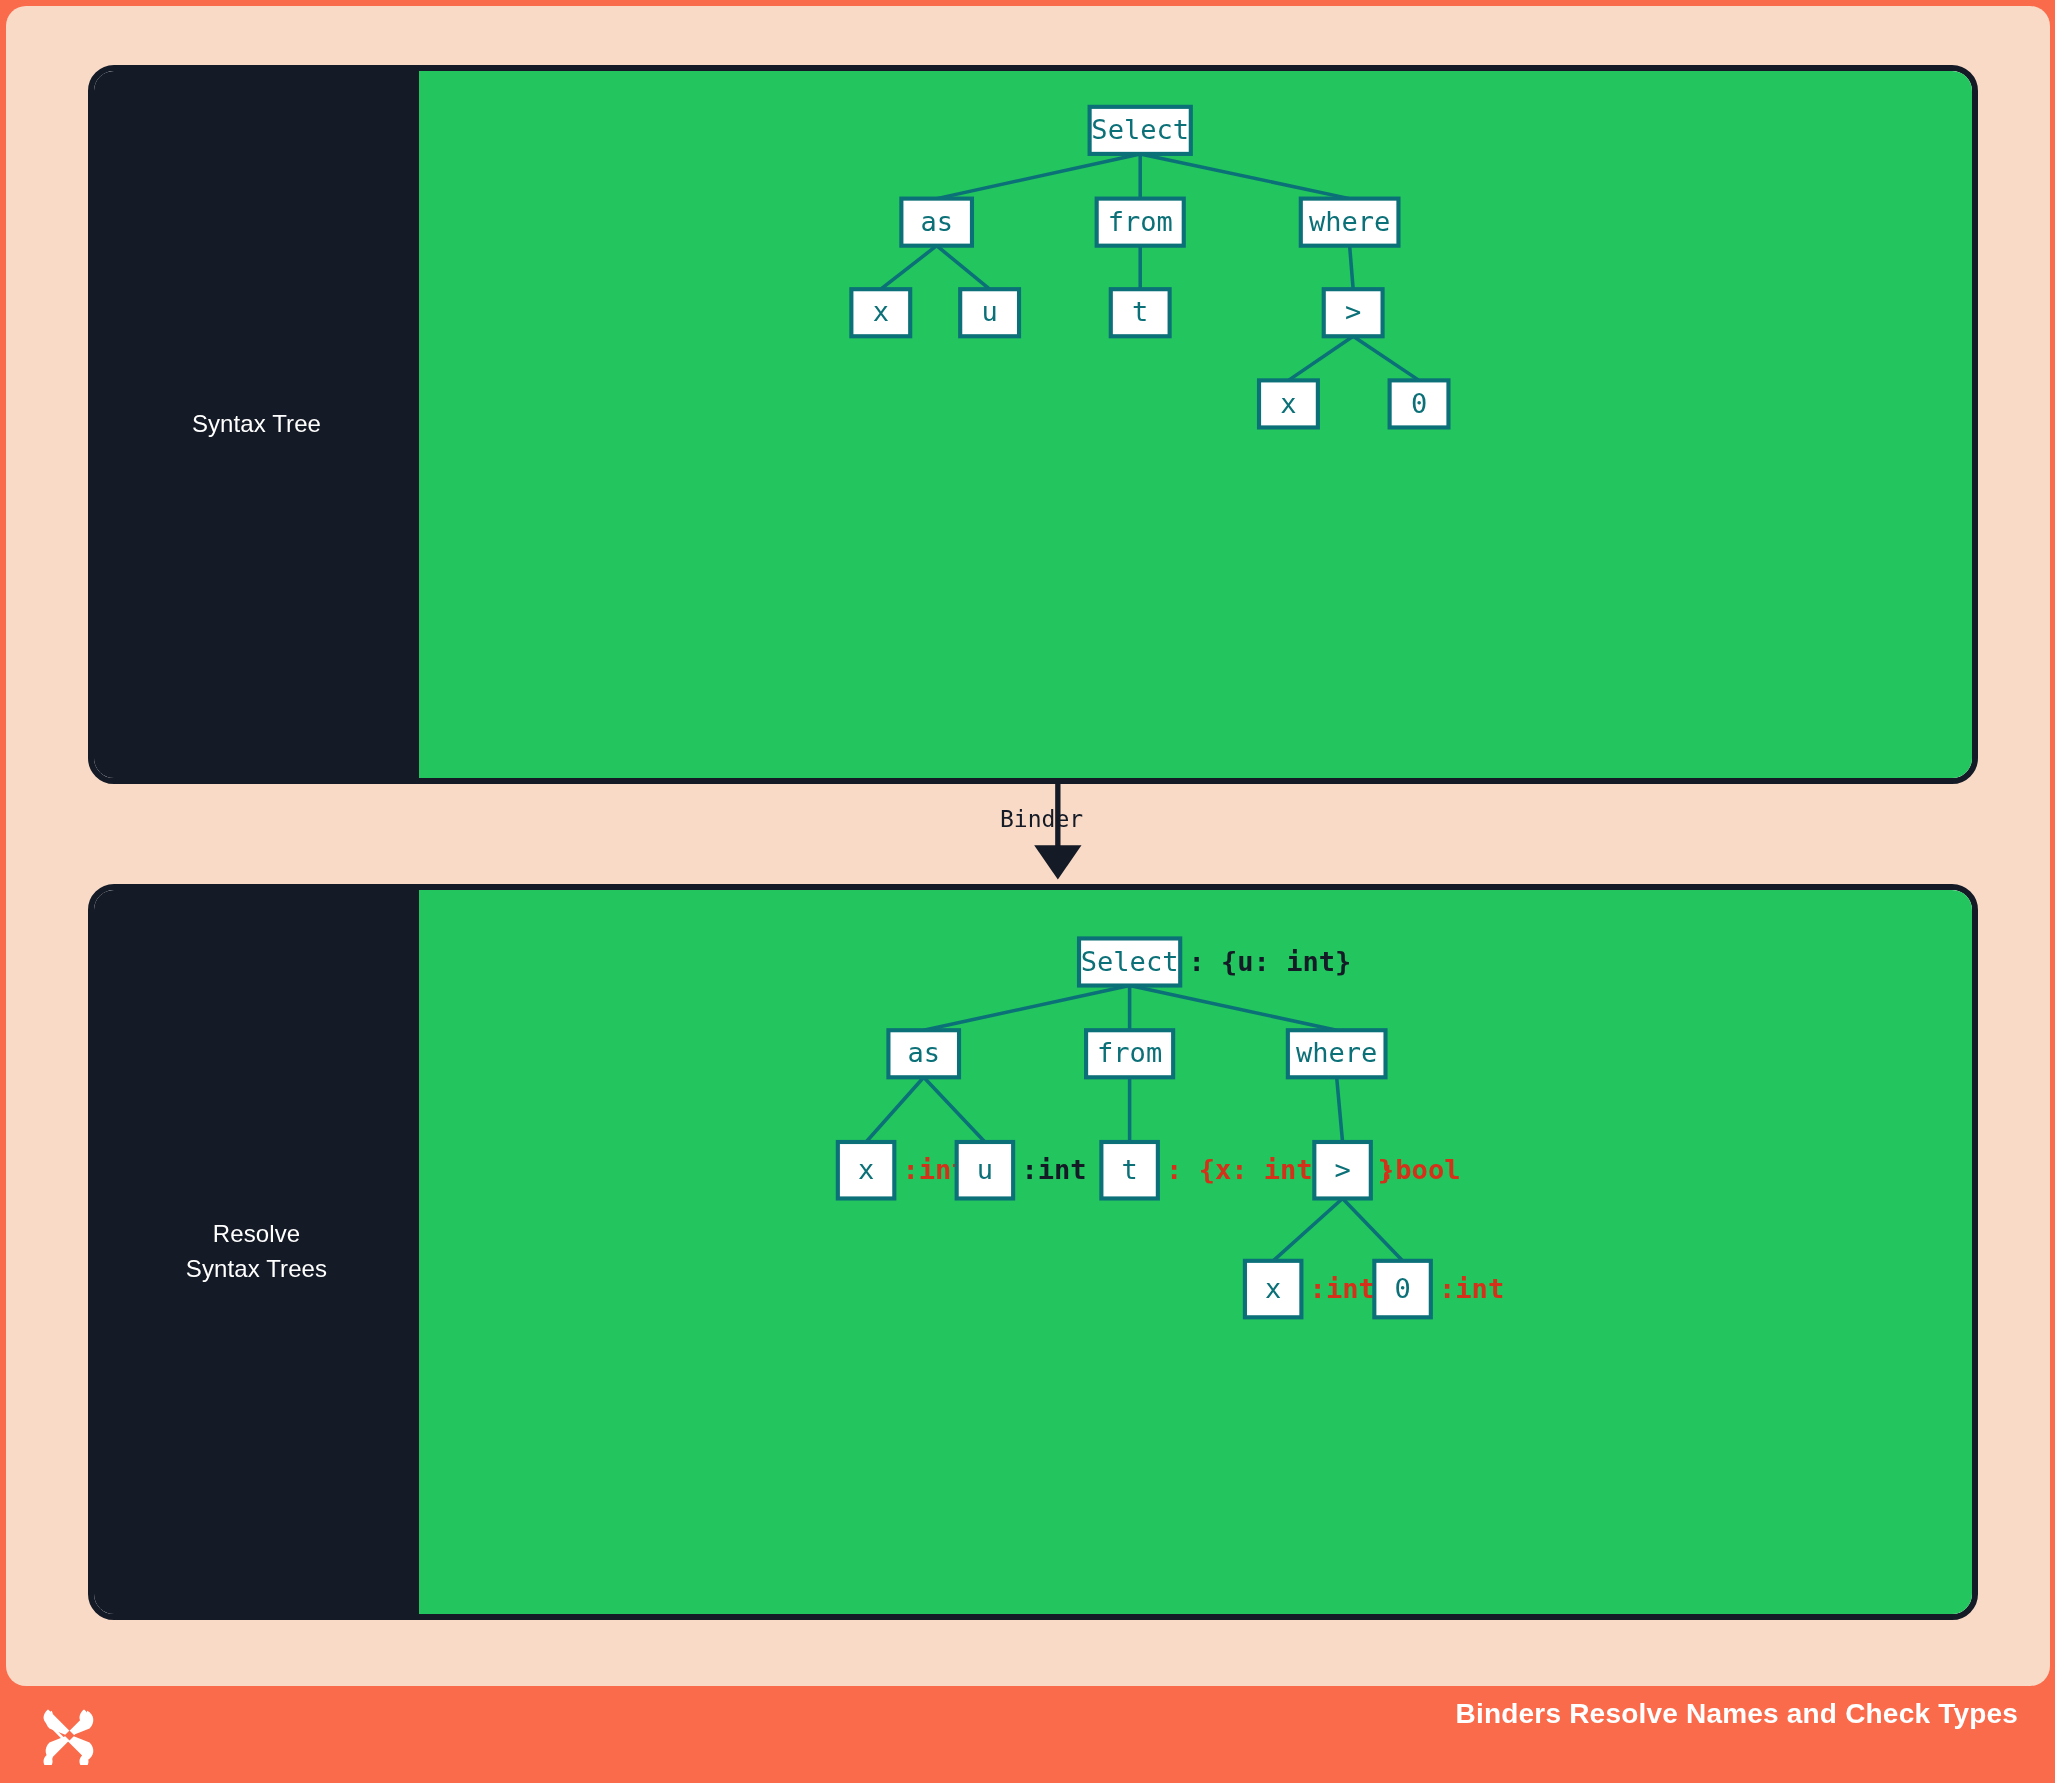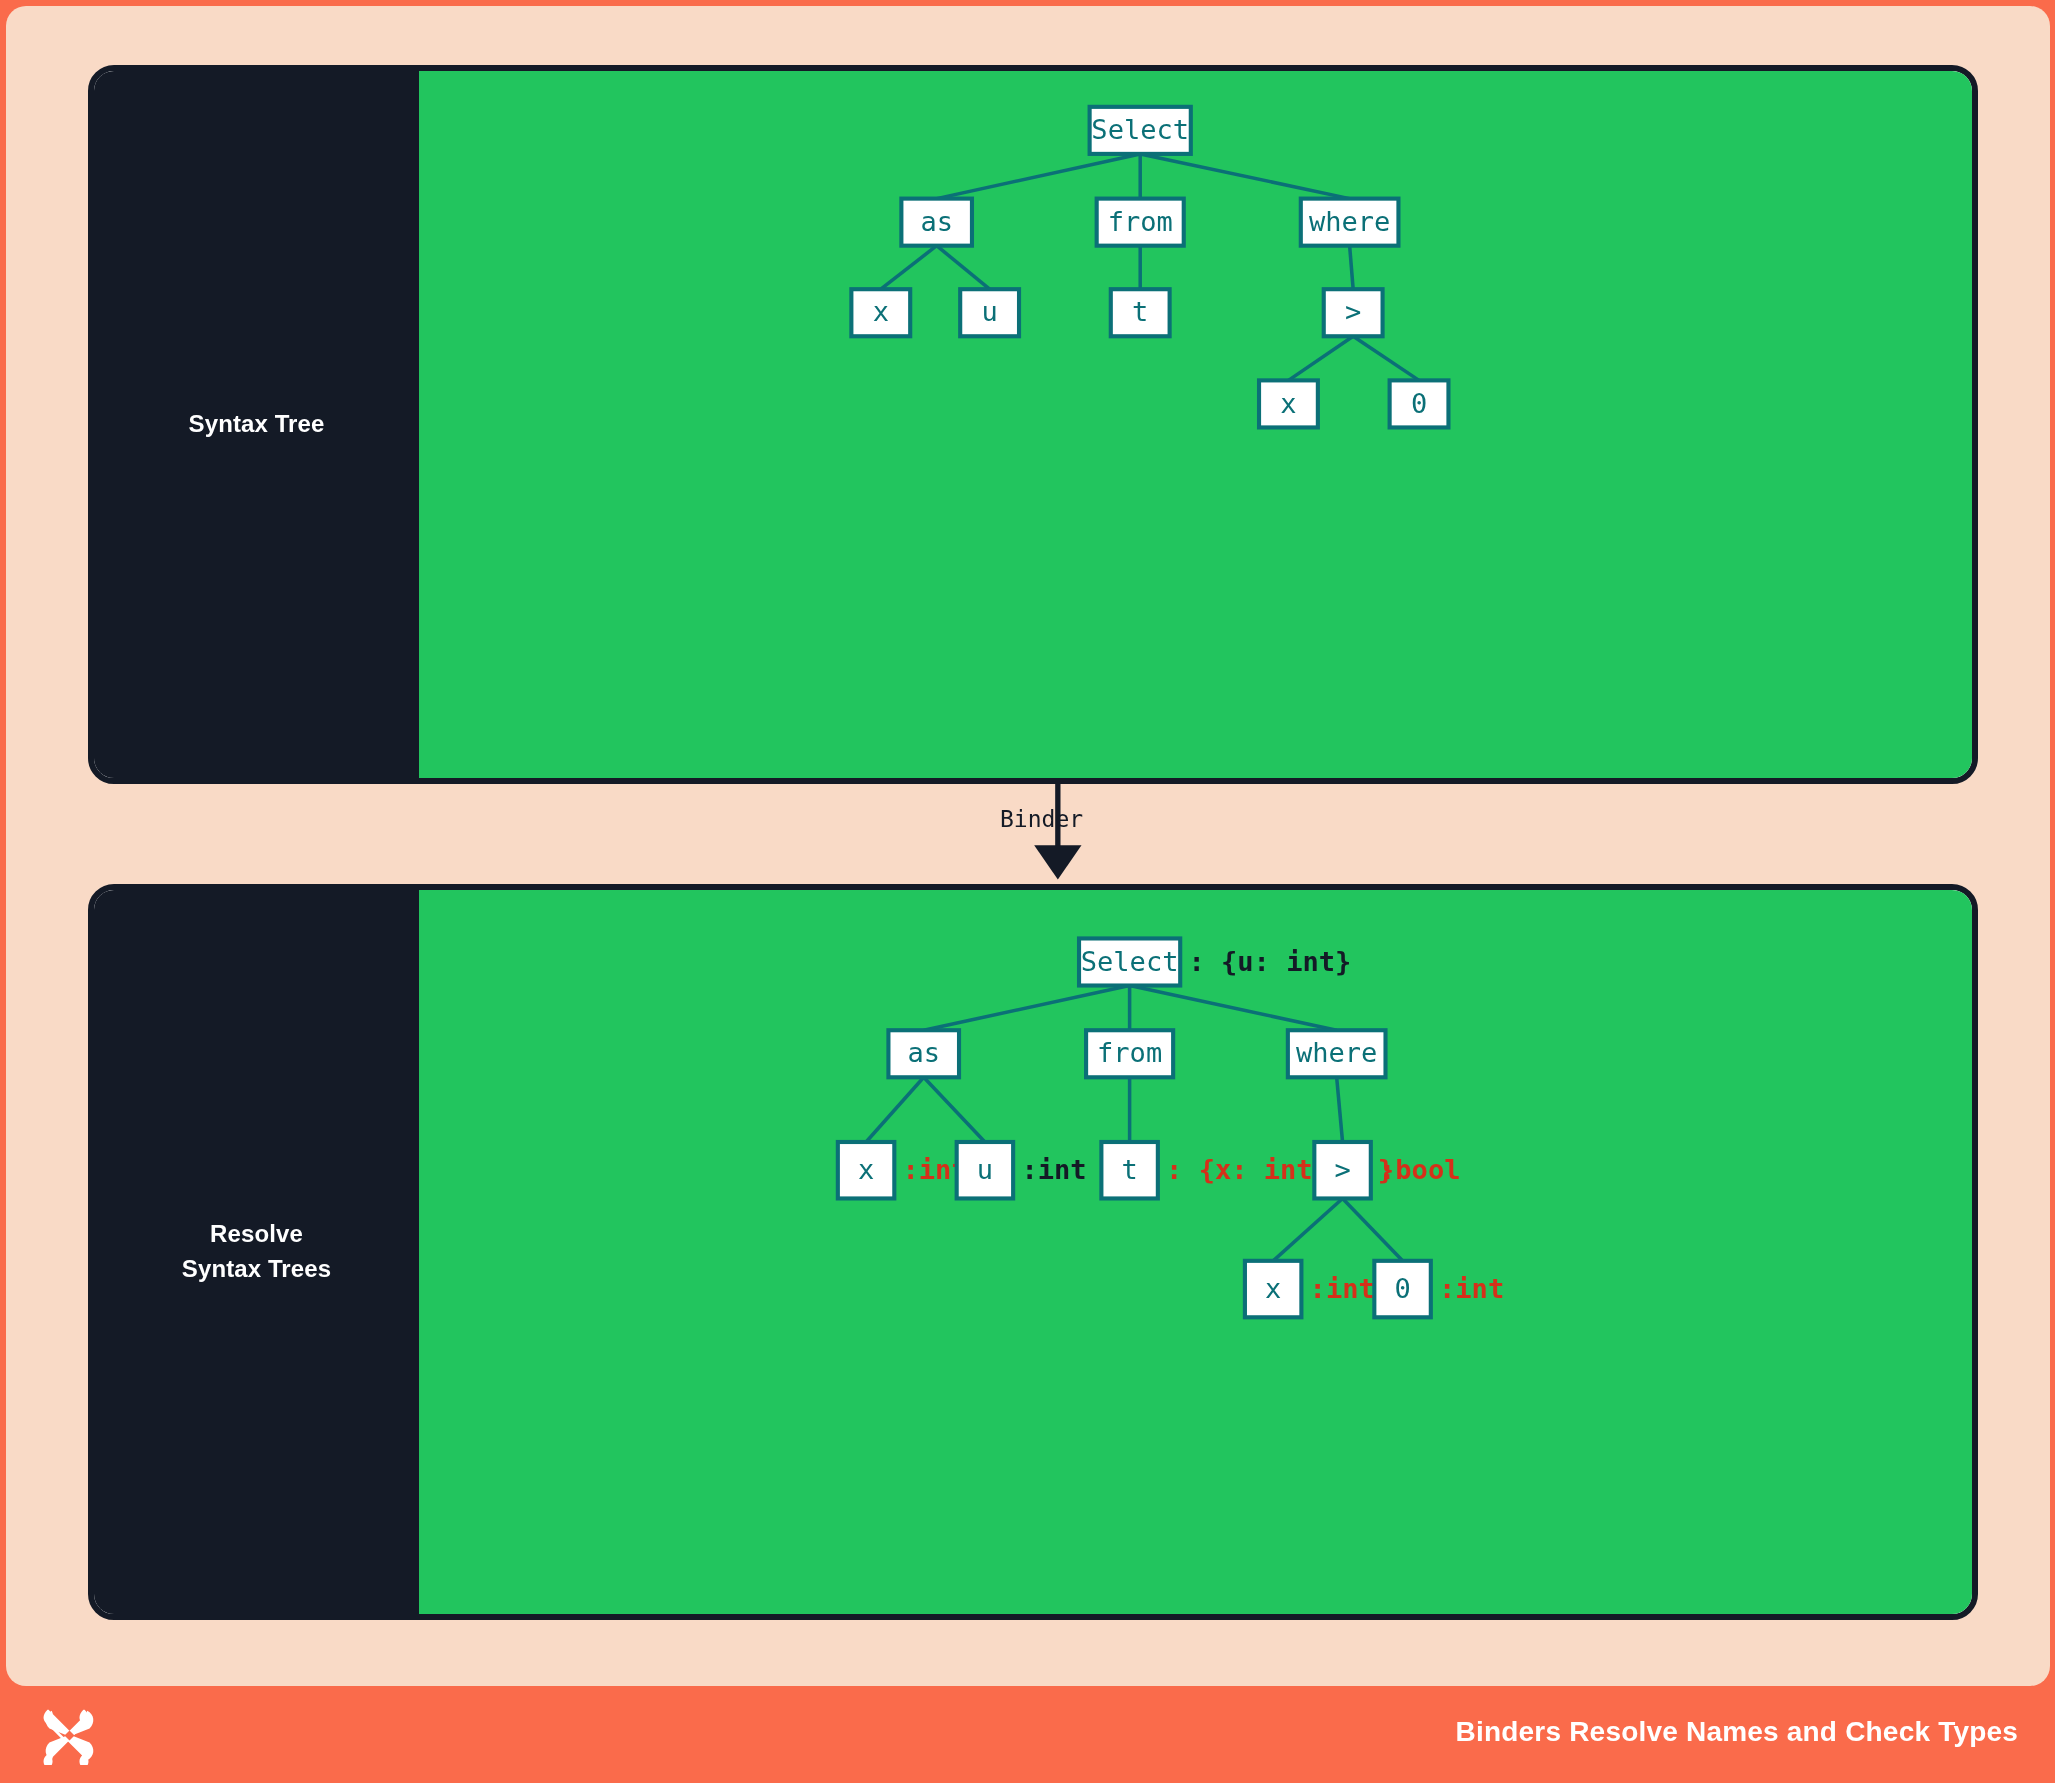--- a/index.html
+++ b/index.html
@@ -35,21 +35,21 @@
 
   .panel-sidebar{
     width:325px;
     flex:0 0 325px;
     background:#141A26;
     color:#FFFFFF;
     display:flex;
     align-items:center;
     justify-content:center;
     text-align:center;
-    font-weight:bold;
+    font-weight:normal;
     font-size:24px;
     line-height:1.45;
     letter-spacing:0.1px;
   }
   .panel-body{
     position:relative;
     flex:1 1 auto;
     background:#22c55e;
   }
   .panel-body svg{ display:block; width:100%; height:100%; }
@@ -77,21 +77,21 @@
     display:flex;
     align-items:center;
   }
   .footer-logo{
     position:absolute;
     left:37px; top:20px;
     width:65px; height:59px;
   }
   .footer-title{
     position:absolute;
-    right:38px; top:30px;
+    right:38px; top:12px;
     color:#FFFFFF;
     font-size:28px;
     font-weight:bold;
     letter-spacing:0.2px;
     white-space:nowrap;
   }
 
   
   text.node-label{
     font-family:"DejaVu Sans Mono","Liberation Mono",monospace;

